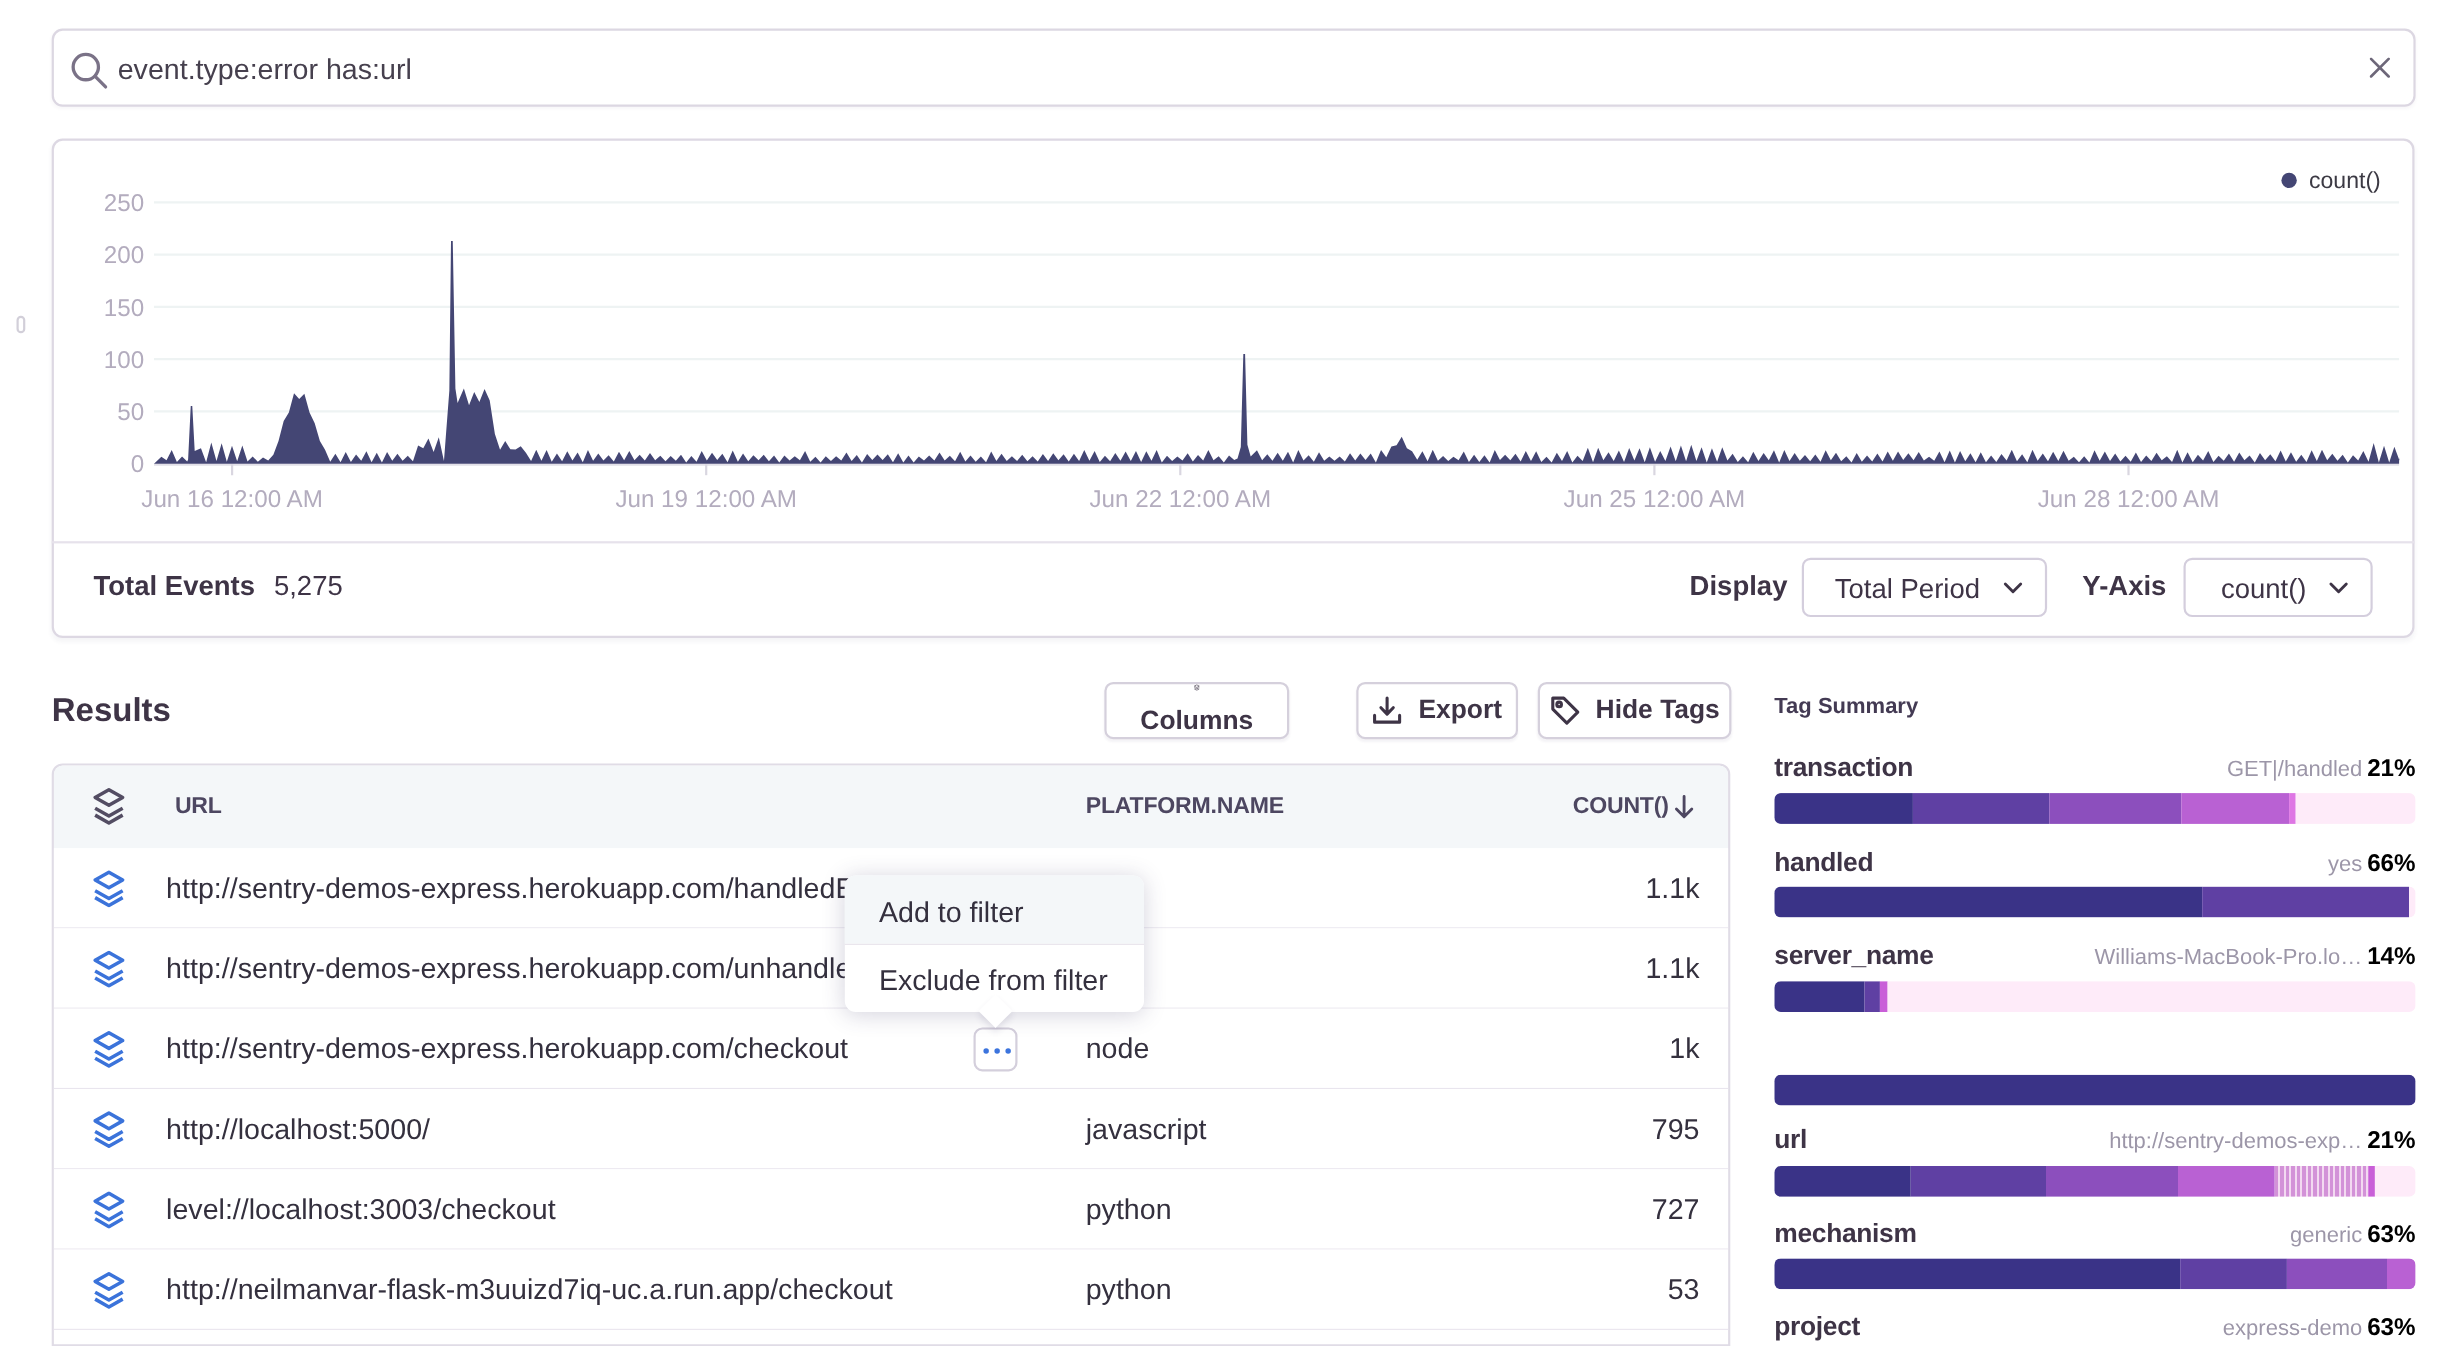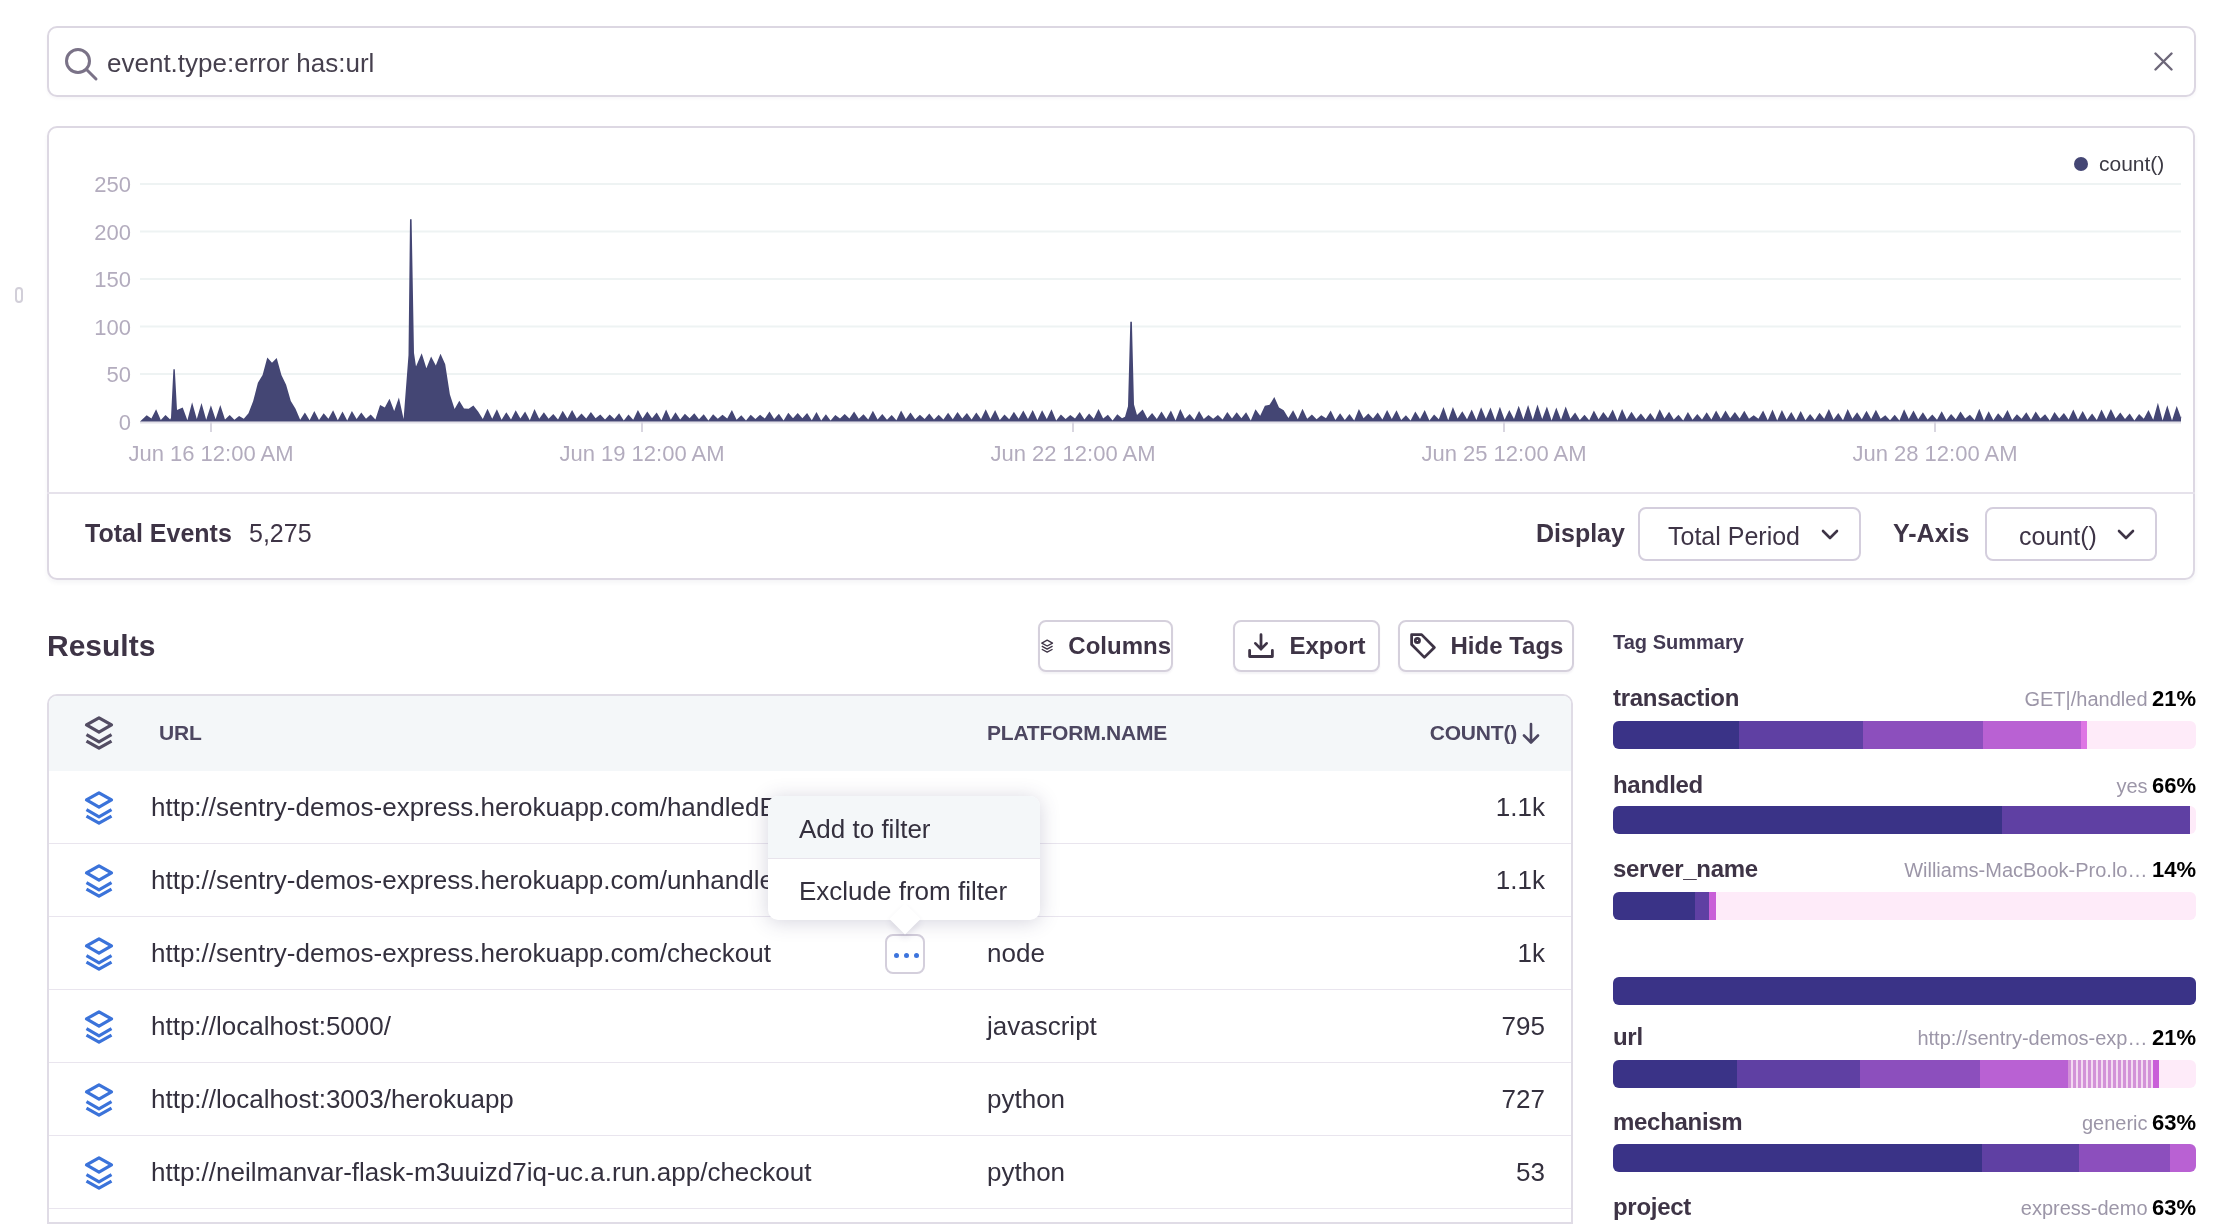--- a/index.html
+++ b/index.html
@@ -115,21 +115,21 @@
 </div>
 <div class="abs cf-label" style="left:1893px; top:519px;">Y-Axis</div>
 <div class="abs dropdown" style="left:1985px; top:507px; width:172px;">
   <span style="position:absolute; left:32px; top:13px;">count()</span>
   <svg style="position:absolute; right:20px; top:20px;" width="18" height="11" viewBox="0 0 18 11">
     <path d="M2 2 L9 9 L16 2" fill="none" stroke="#3e3446" stroke-width="2.6" stroke-linecap="round" stroke-linejoin="round"></path>
   </svg>
 </div>
 
 <div class="abs" style="left:47px; top:629px; font-size:30px; font-weight:bold; color:#3e3446;">Results</div>
-<div class="btn" style="left:1038px; width:135px;">
+<div class="btn" style="left:1004px; width:168px;flex-direction:column;">
   <svg width="30" height="30" viewBox="0 0 16 16">
       <g fill="none" stroke="#3e3446" stroke-width="1.5" stroke-linejoin="round">
         <path d="M8 1.5 L14 4.7 L8 8 L2 4.7 Z"></path>
         <path d="M2 8.2 L8 11.4 L14 8.2"></path>
         <path d="M2 11.6 L8 14.8 L14 11.6"></path>
       </g>
     </svg>
   <span>Columns</span>
 </div>
 <div class="btn" style="left:1233px; width:147px;">
@@ -214,21 +214,21 @@
 <div class="abs cell" style="left:151px; top:990px;">http://localhost:5000/</div>
 <div class="abs cell" style="left:987px; top:990px;">javascript</div>
 <div class="abs cell" style="right:689px; top:990px;">795</div>
 <svg class="abs" style="left:84px; top:1083px;" width="30" height="34" viewBox="0 0 16 18.2">
   <g fill="none" stroke="#3b73da" stroke-width="1.7" stroke-linejoin="round">
     <path d="M8 1 L14.7 4.8 L8 8.6 L1.3 4.8 Z"></path>
       <path d="M1.3 10 L8 13.8 L14.7 10"></path>
       <path d="M1.3 13.4 L8 17.2 L14.7 13.4"></path>
   </g>
 </svg>
-<div class="abs cell" style="left:151px; top:1063px;">http://localhost:3003/herokuapp</div>
+<div class="abs cell" style="left:151px; top:1063px;">level://localhost:3003/checkout</div>
 <div class="abs cell" style="left:987px; top:1063px;">python</div>
 <div class="abs cell" style="right:689px; top:1063px;">727</div>
 <svg class="abs" style="left:84px; top:1156px;" width="30" height="34" viewBox="0 0 16 18.2">
   <g fill="none" stroke="#3b73da" stroke-width="1.7" stroke-linejoin="round">
     <path d="M8 1 L14.7 4.8 L8 8.6 L1.3 4.8 Z"></path>
       <path d="M1.3 10 L8 13.8 L14.7 10"></path>
       <path d="M1.3 13.4 L8 17.2 L14.7 13.4"></path>
   </g>
 </svg>
 <div class="abs cell" style="left:151px; top:1136px;">http://neilmanvar-flask-m3uuizd7iq-uc.a.run.app/checkout</div>

